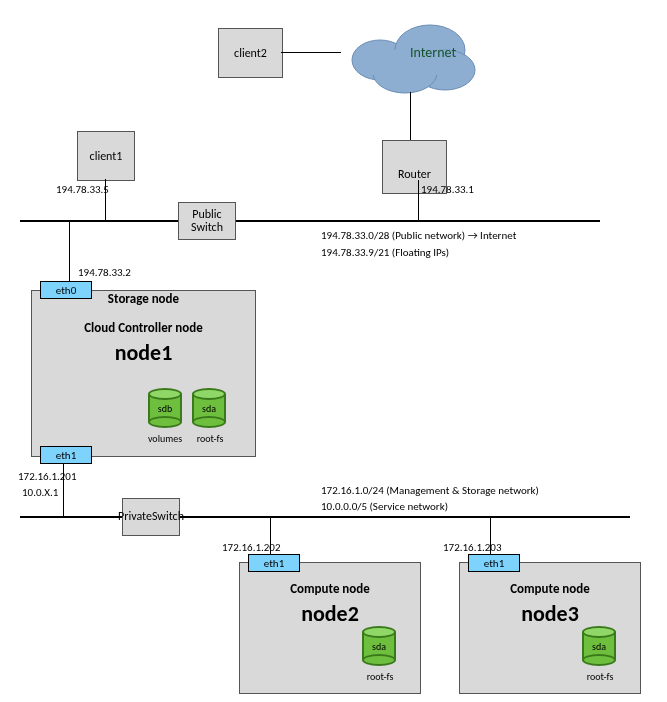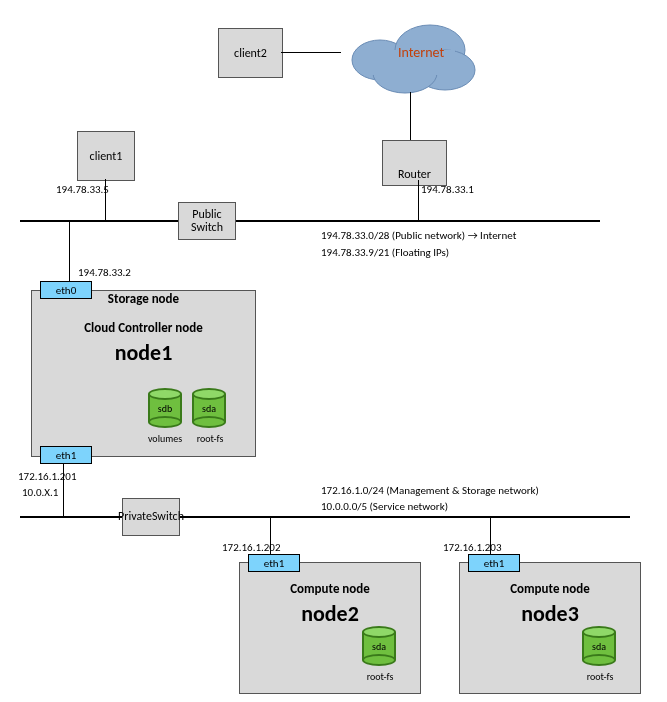--- a/index.html
+++ b/index.html
@@ -19,30 +19,30 @@
 </head>
 <body>
 
 <svg style="position:absolute; left:335px; top:15px; width:150px; height:80px;">
   <ellipse cx="45" cy="45" rx="28" ry="20" fill="#8eaed1" stroke="#6a8cb5"></ellipse>
   <ellipse cx="95" cy="35" rx="35" ry="25" fill="#8eaed1" stroke="#6a8cb5"></ellipse>
   <ellipse cx="110" cy="55" rx="30" ry="20" fill="#8eaed1" stroke="#6a8cb5"></ellipse>
   <ellipse cx="70" cy="58" rx="32" ry="20" fill="#8eaed1" stroke="#6a8cb5"></ellipse>
   <rect x="35" y="35" width="85" height="25" fill="#8eaed1"></rect>
 </svg>
-<div class="lbl" style="left:398px; top:44px; color:#c2410c; font-size:14px;">Internet</div>
+<div class="lbl" style="left:410px; top:44px; color:#14532d; font-size:14px;">Internet</div>
 
 <div class="box" style="left:218px; top:28px; width:63px; height:48px;">
   <span>client2</span>
 </div>
 <div class="line" style="left:281px; top:52px; width:60px; height:1px;"></div>
 
 <div class="line" style="left:410px; top:92px; width:1px; height:48px;"></div>
 
-<div class="box" style="left:382px; top:140px; width:63px; height:40px; align-items:flex-end; padding-bottom:4px;">
+<div class="box" style="left:382px; top:140px; width:63px; height:40px; align-items:flex-end; padding-bottom:12px;">
   <span>Router</span>
 </div>
 <div class="lbl" style="left:421px; top:183px;">194.78.33.1</div>
 <div class="line" style="left:418px; top:180px; width:1px; height:40px;"></div>
 
 <div class="box" style="left:77px; top:131px; width:56px; height:48px;">
   <span>client1</span>
 </div>
 <div class="lbl" style="left:56px; top:183px;">194.78.33.5</div>
 <div class="line" style="left:105px; top:179px; width:1px; height:41px;"></div>

